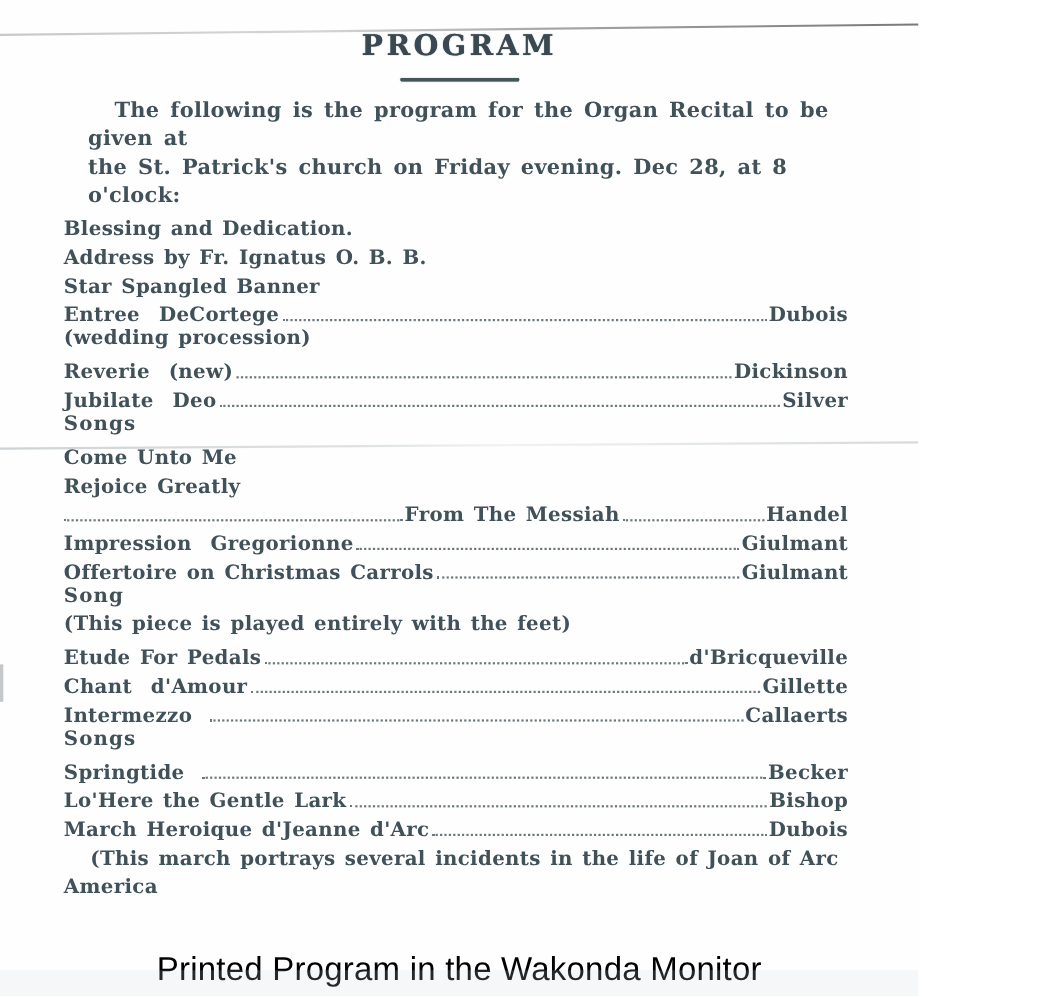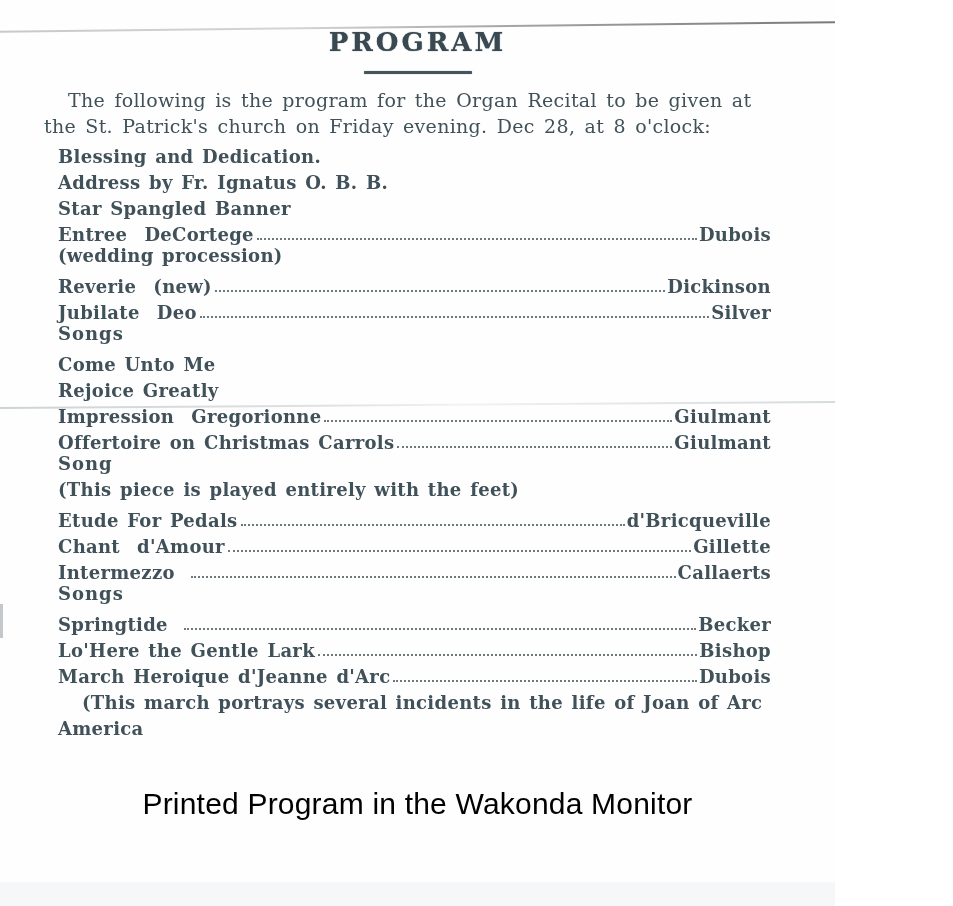--- a/index.html
+++ b/index.html
@@ -25,23 +25,23 @@
     text-shadow:0 0 1px rgba(60,75,82,.85);
   }
   .title-rule{
     width:108px;height:3px;
     margin:13px auto 0 auto;
     background:#48565c;
     border-radius:1px;
     box-shadow:0 0 1px rgba(60,75,82,.7);
   }
   .intro{
-    margin:13px 58px 0 44px;
+    margin:13px 58px 0 80px;
     font-size:19px;line-height:26px;
-    font-weight:400;
+    font-weight:700;
     word-spacing:3px;letter-spacing:.3px;
   }
   .intro .l1{text-indent:24px;}
   .rows{
     margin:2px 64px 0 58px;
     font-size:18px;font-weight:700;
     letter-spacing:.3px;word-spacing:2px;
   }
   .row{display:flex;align-items:flex-end;height:26px;}
   .row .t{white-space:pre;}
@@ -144,20 +144,26 @@
 
       <div class="row heading"><span class="t">Songs</span></div>
 
       <div class="row plain">
           <span class="t">Come Unto Me</span>
         </div>
       <div class="row plain">
           <span class="t">Rejoice Greatly</span>
         </div>
 
+      <div class="row piece">
+          <span class="dots lead"></span>
+          <span class="t">From The Messiah</span>
+          <span class="dots mid"></span>
+          <span class="c">Handel</span>
+        </div>
 
       <div class="row piece">
           <span class="t">Impression  Gregorionne</span>
           <span class="dots"></span>
           <span class="c">Giulmant</span>
         </div>
       <div class="row piece">
           <span class="t">Offertoire on Christmas Carrols</span>
           <span class="dots"></span>
           <span class="c">Giulmant</span>

